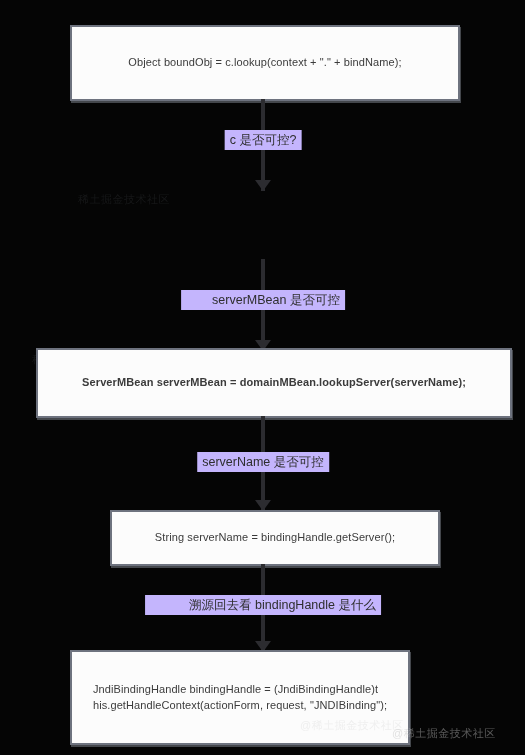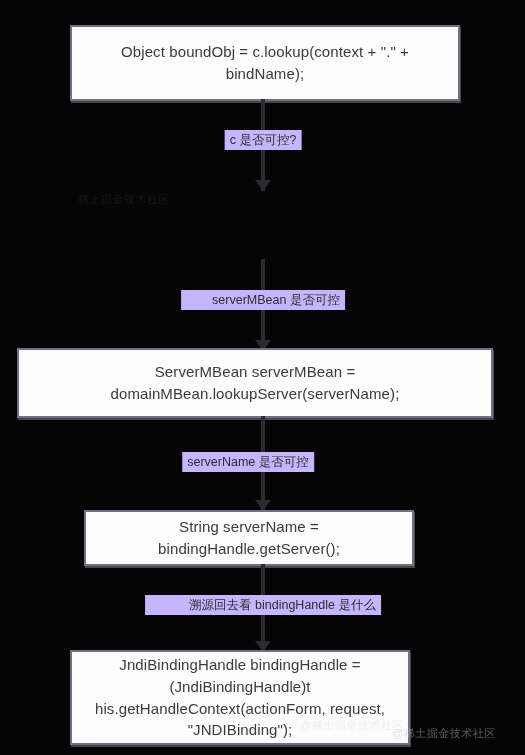--- a/index.html
+++ b/index.html
@@ -14,32 +14,32 @@
   .node{
     position:absolute;
     background:#fcfcfc;
     border:2px solid #6e737f;
     box-sizing:border-box;
     display:flex;align-items:center;justify-content:center;
     box-shadow:1px 2px 0 rgba(120,125,135,.55);
   }
   .node .code{
     color:#3b3b3b;
-    font-size:15px;
+    font-size:11px;
     line-height:1.45;
-    text-align:center;
+    text-align:left;
     letter-spacing:.1px;
     padding:0 10px;
     white-space:pre-line;
   }
 
   .n1{left:70px;top:25px;width:390px;height:76px;}
   .n2{left:65px;top:188px;width:396px;height:73px;}
-  .n3{left:17px;top:348px;width:476px;height:70px;}
-  .n4{left:84px;top:510px;width:330px;height:56px;}
+  .n3{left:36px;top:348px;width:476px;height:70px;font-weight:bold;}
+  .n4{left:110px;top:510px;width:330px;height:56px;}
   .n5{left:70px;top:650px;width:340px;height:95px;}
 
   
   .conn{
     position:absolute;
     left:261px;
     width:4px;
     background:#2c2c30;
   }
   .c1{top:99px;height:92px;}
@@ -67,21 +67,21 @@
     color:#2e2e2e;
     font-size:12.5px;
     line-height:18px;
     padding:1px 5px;
     white-space:nowrap;
     transform:translateX(-50%);
     box-sizing:border-box;
   }
   .l1{left:263px;top:130px;}
   .l2{left:263px;top:290px;padding-left:31px;}
-  .l3{left:248px;top:452px;}
+  .l3{left:263px;top:452px;}
   .l4{left:263px;top:595px;padding-left:44px;}
 
   
   .wm{
     position:absolute;
     color:rgba(255,255,255,.10);
     font-size:11px;
     white-space:nowrap;
     pointer-events:none;
     letter-spacing:.5px;

